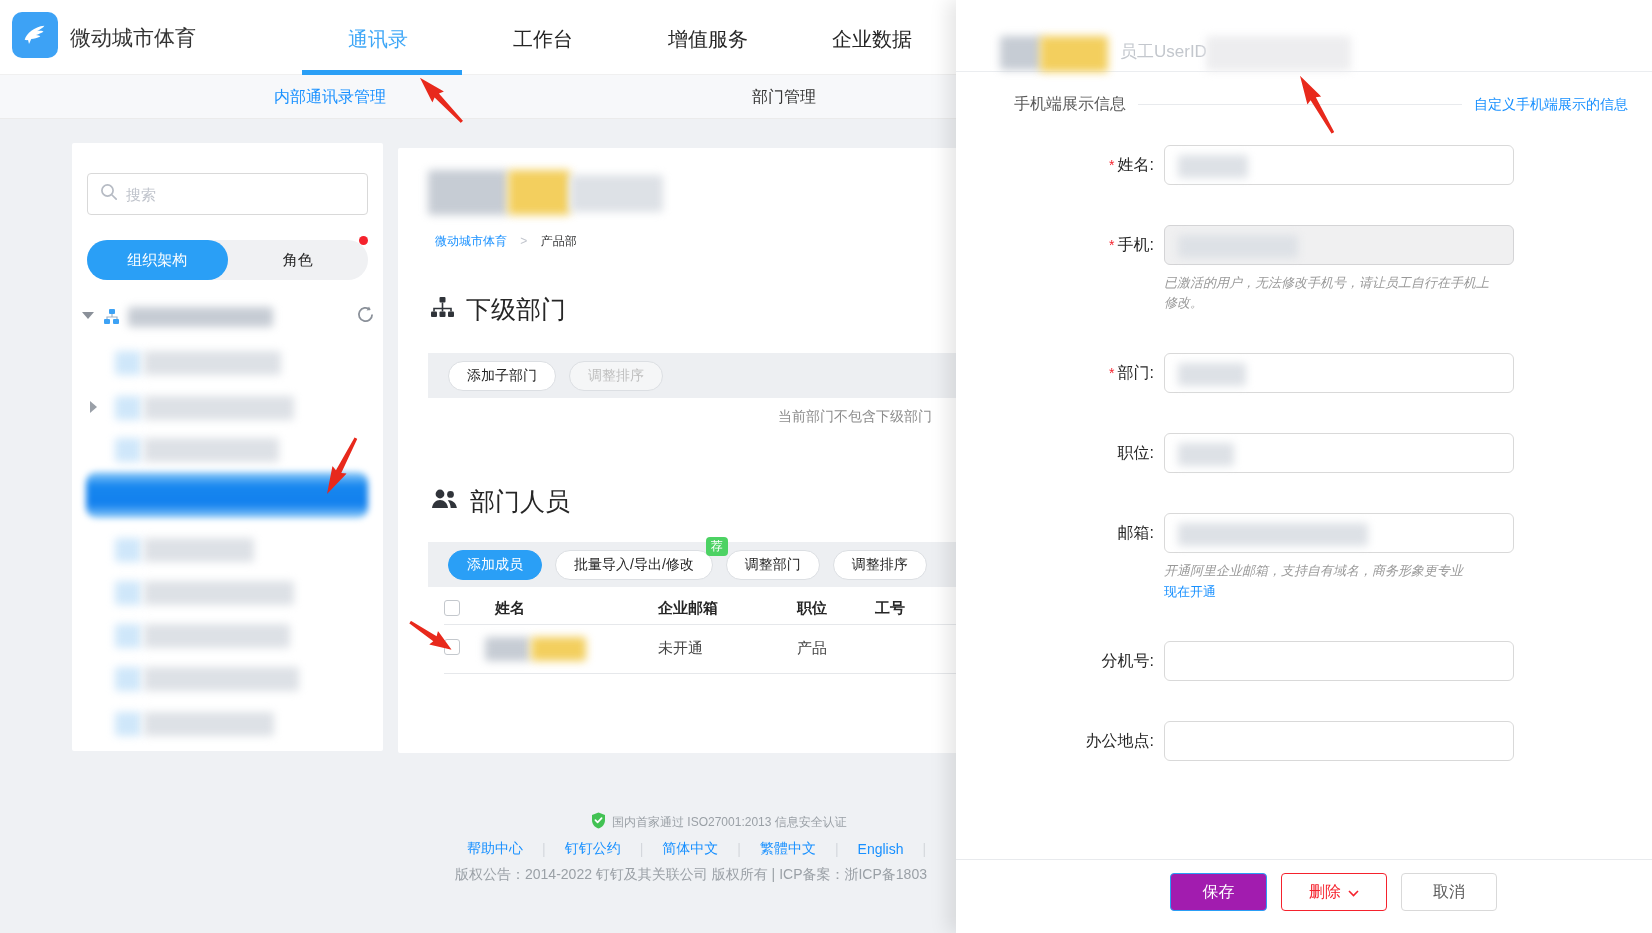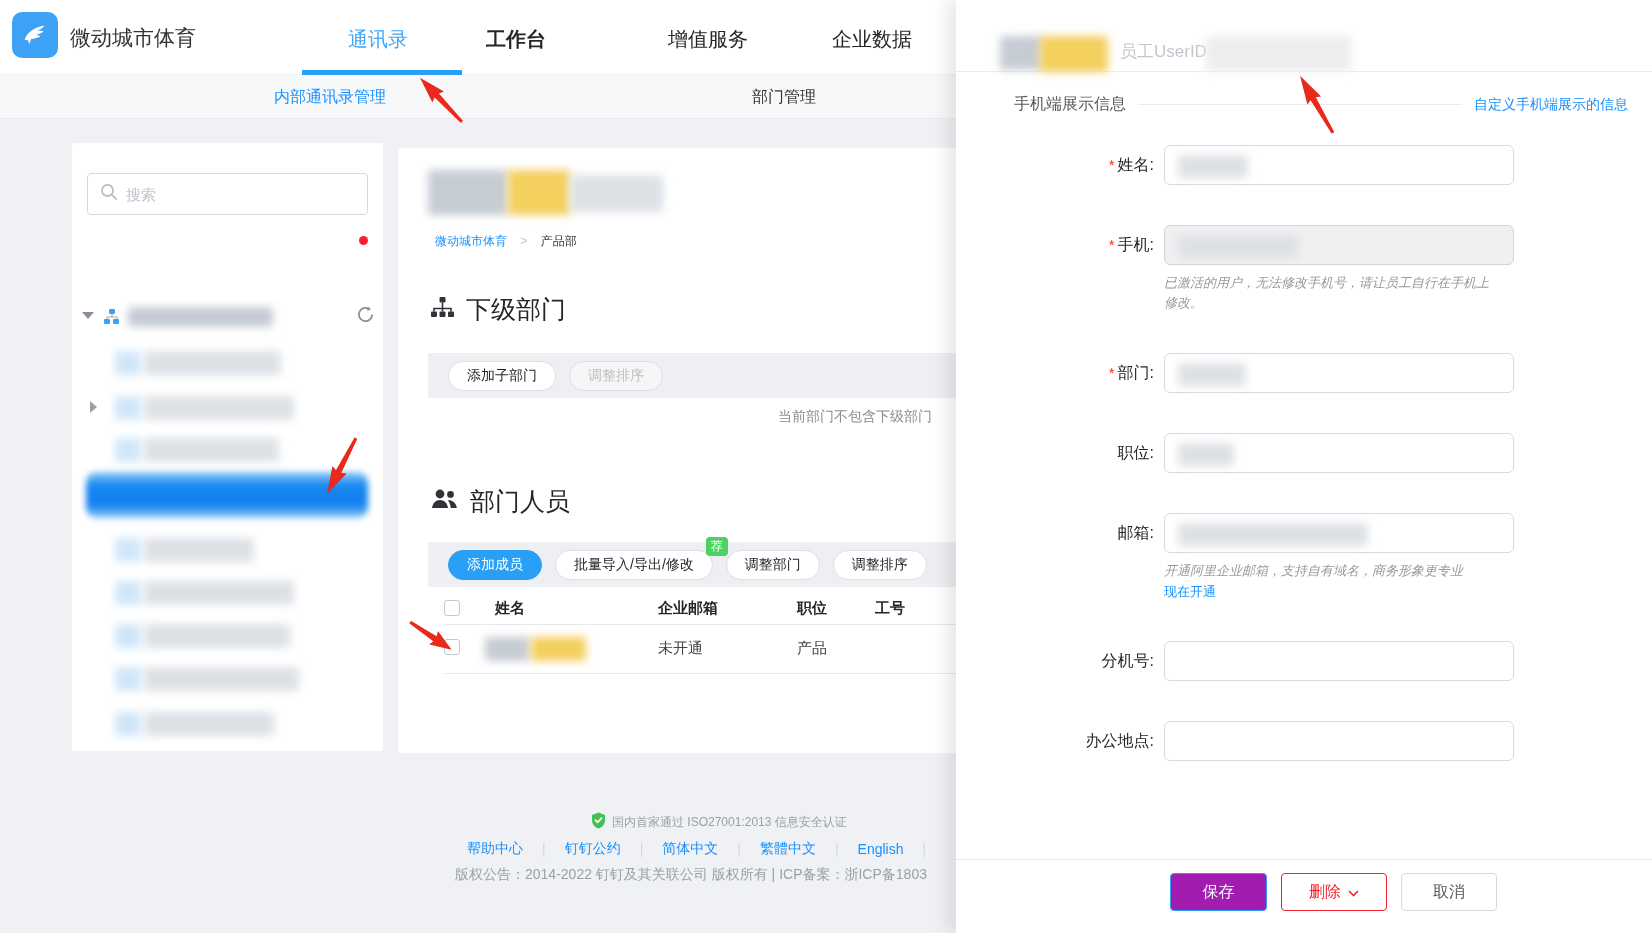--- a/index.html
+++ b/index.html
@@ -113,21 +113,21 @@
 
   <header class="topnav">
     <div class="logo">
       <svg width="30" height="30" viewBox="0 0 32 32">
         <path fill="#fff" d="M5 21c2-7 10-14 21-15-1 2-5 4-8 6 3-.6 6-.6 7 .4-2.4 1.4-5.4 2.6-8 3.6 2 .2 4 .4 4.6 1.6-3.2 1.6-6.6 2.4-9.6 2.6l-2.4 5.4-1-4.2C7.4 21.6 6 21.4 5 21z"></path>
       </svg>
     </div>
     <span class="app-title">微动城市体育</span>
     <nav id="nav-tabs">
         <span class="nav-tab active" style="left: 348px;">通讯录</span>
-        <span class="nav-tab" style="left: 486px; font-weight: bold;">工作台</span>
+        <span class="nav-tab" style="left: 513px;">工作台</span>
         <span class="nav-tab" style="left: 668px;">增值服务</span>
         <span class="nav-tab" style="left: 832px;">企业数据</span>
       </nav>
     <div class="nav-underline"></div>
   </header>
 
   <div class="subnav">
     <div id="subnav-items">
         <span class="subnav-item active" style="left: 274px;">内部通讯录管理</span>
         <span class="subnav-item" style="left: 752px;">部门管理</span>
@@ -138,20 +138,24 @@
     <div class="search-box">
       <span>
         <svg width="18" height="18" viewBox="0 0 18 18">
             <circle cx="7.5" cy="7.5" r="5.6" fill="none" stroke="#b6bbc4" stroke-width="1.7"></circle>
             <line x1="12" y1="12" x2="16.2" y2="16.2" stroke="#b6bbc4" stroke-width="1.7" stroke-linecap="round"></line>
           </svg>
       </span>
       <input placeholder="搜索" style="">
     </div>
 
+    <div class="segmented">
+      <button class="seg-btn active">组织架构</button>
+      <button class="seg-btn">角色</button>
+    </div>
     <div class="red-dot"></div>
 
     <div class="tree" id="org-tree">
         <div class="tree-row" style="top: 160px;">
           <span class="caret-down" style="position:absolute;left:10px;top:9px"></span>
           <svg style="position:absolute;left:32px;top:6px" width="16" height="16" viewBox="0 0 16 16">
             <g fill="#3da2f5">
               <rect x="5" y="0" width="6" height="5" rx="1"></rect>
               <rect x="0" y="10" width="6" height="5" rx="1"></rect>
               <rect x="9" y="10" width="6" height="5" rx="1"></rect>

